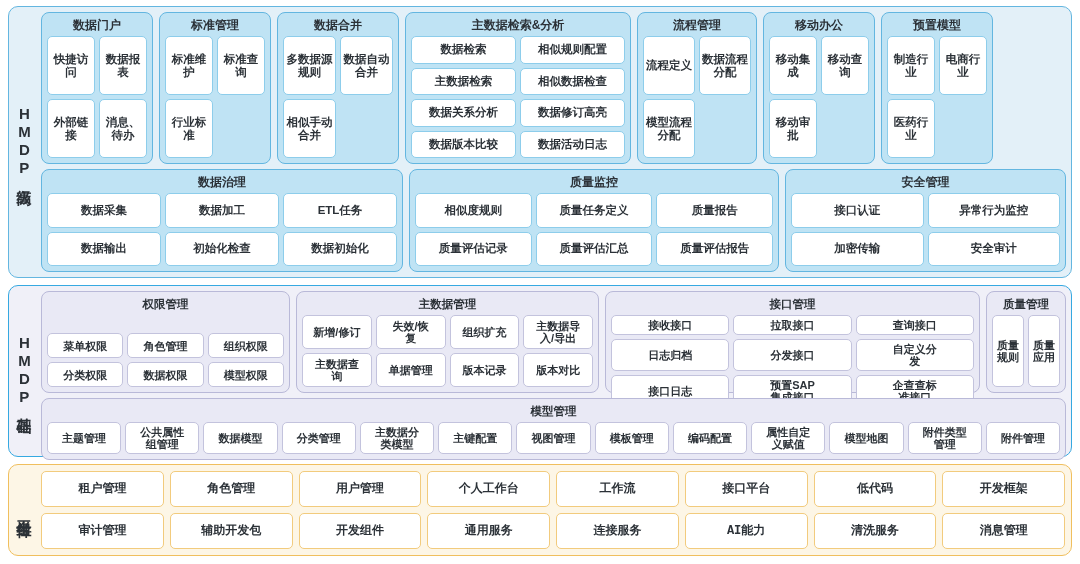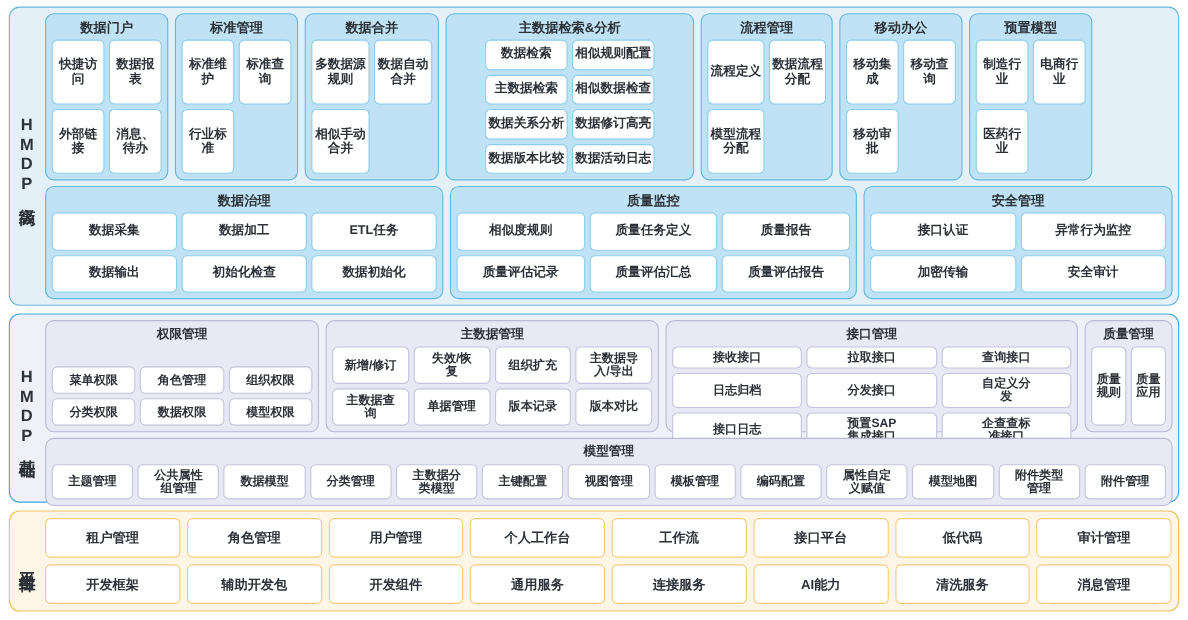--- a/index.html
+++ b/index.html
@@ -64,21 +64,21 @@
 
   
   .t1{height:272px;}
   .t1 .tier-row.r1{height:152px;}
   .t1 .tier-row.r2{flex:1 1 auto;}
   .t1 .cell{font-size:11.5px;}
 
   .w-portal{flex:0 0 112px;}
   .w-std{flex:0 0 112px;}
   .w-merge{flex:0 0 122px;}
-  .w-search{flex:0 0 226px;align-items:center;}
+  .w-search{flex:0 0 226px;}
   .w-flow{flex:0 0 120px;}
   .w-mobile{flex:0 0 112px;}
   .w-model{flex:0 0 112px;}
 
   .w-gov{flex:0 0 362px;}
   .w-qual{flex:0 0 370px;}
   .w-sec{flex:1 1 auto;}
 
   
   .t2{height:172px;}
@@ -90,21 +90,21 @@
   .w-perm{flex:0 0 249px;gap:18px;}
   .w-mdm{flex:0 0 303px;}
   .w-api{flex:0 0 375px;}
   .w-qm{flex:1 1 auto;}
   .w-modelmgmt{flex:1 1 auto;}
 
   
   .t3{height:92px;}
   .t3 .tier-body{padding:6px 6px 6px 2px;}
   .t3 .cell{font-size:12px;font-weight:bold;}
-  .t3-wrap{flex:1 1 auto;display:flex;}
+  .t3-wrap{flex:1 1 auto;display:flex;font-family:Liberation Mono, monospace;}
   .t3-grid{display:grid;grid-template-columns:repeat(8,1fr);gap:6px;flex:1 1 auto;}
 </style>
 </head>
 <body>
 
 <div class="page">
 
   <div class="tier tier-blue t1">
     <div class="tier-label">
       <span>HMDP高级</span>
@@ -325,22 +325,22 @@
     <div class="tier-body">
       <div class="t3-wrap">
         <div class="t3-grid">
           <div class="cell c-amber">租户管理</div>
           <div class="cell c-amber">角色管理</div>
           <div class="cell c-amber">用户管理</div>
           <div class="cell c-amber">个人工作台</div>
           <div class="cell c-amber">工作流</div>
           <div class="cell c-amber">接口平台</div>
           <div class="cell c-amber">低代码</div>
+          <div class="cell c-amber">开发框架</div>
           <div class="cell c-amber">审计管理</div>
-          <div class="cell c-amber">开发框架</div>
           <div class="cell c-amber">辅助开发包</div>
           <div class="cell c-amber">开发组件</div>
           <div class="cell c-amber">通用服务</div>
           <div class="cell c-amber">连接服务</div>
           <div class="cell c-amber">AI能力</div>
           <div class="cell c-amber">清洗服务</div>
           <div class="cell c-amber">消息管理</div>
         </div>
       </div>
     </div>

